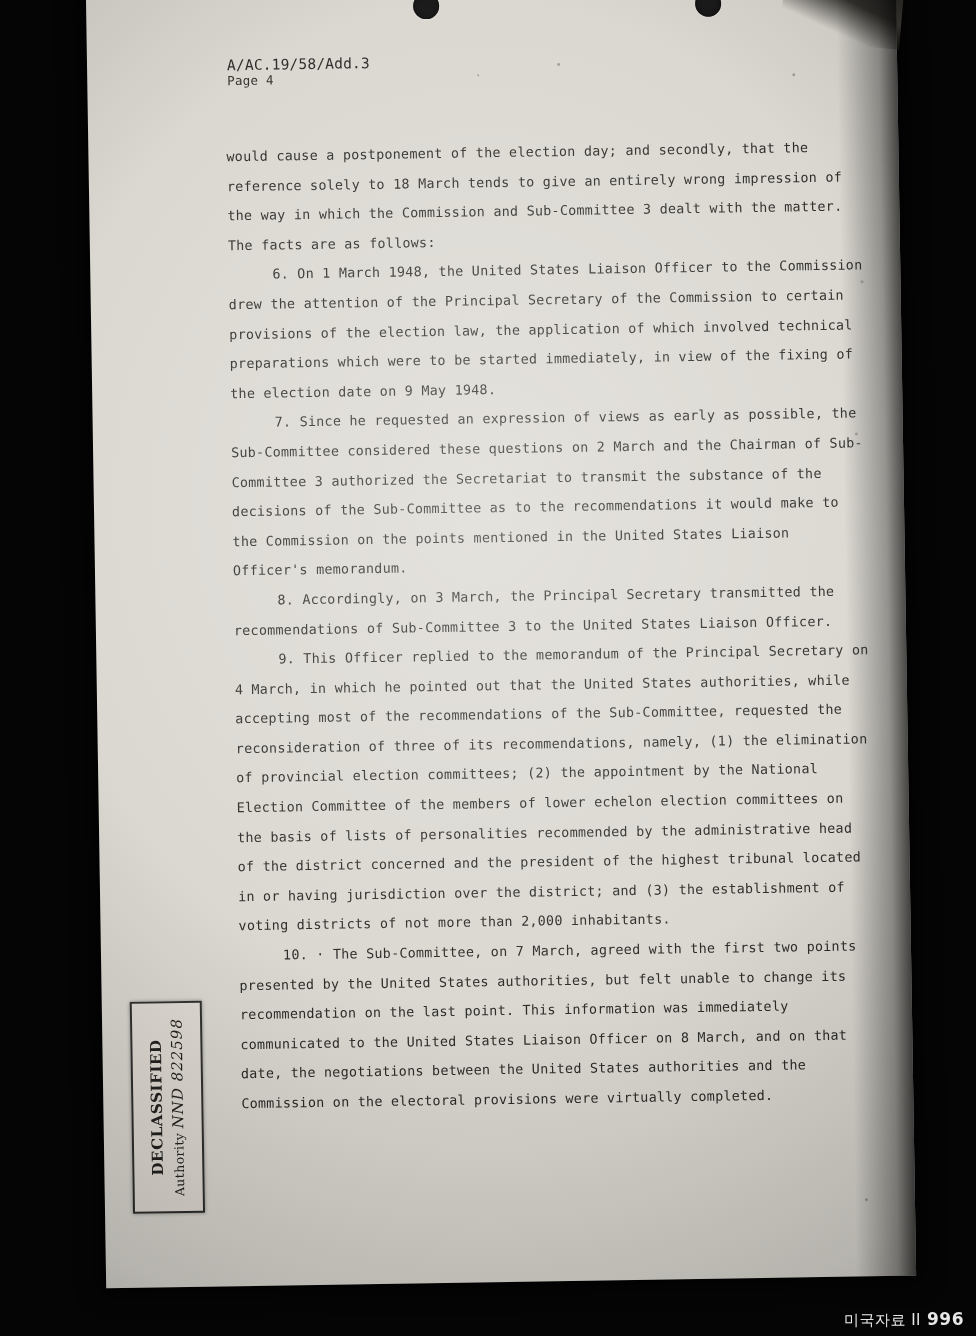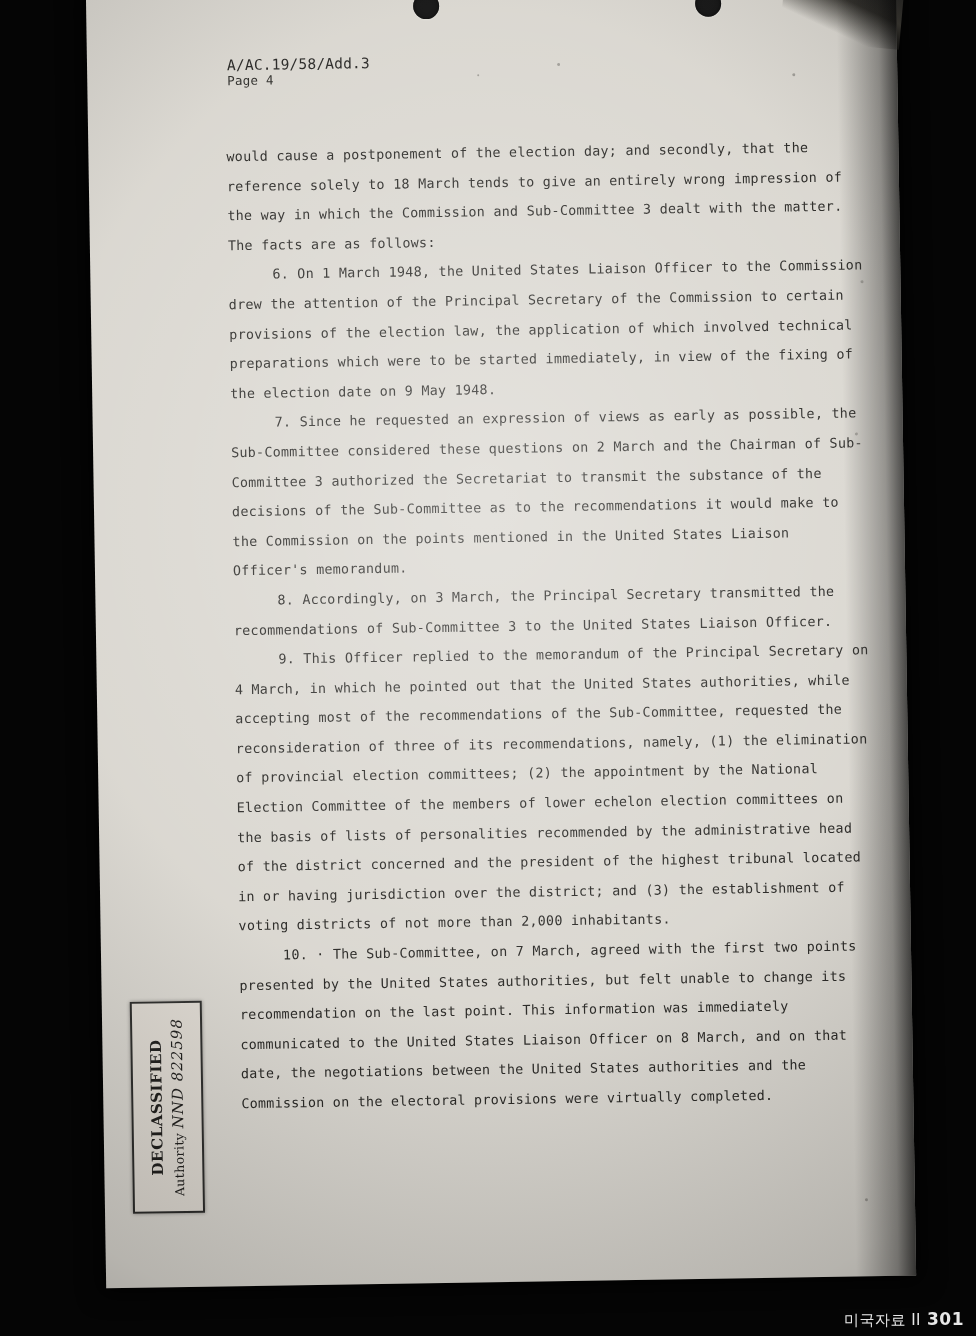--- a/index.html
+++ b/index.html
@@ -220,16 +220,16 @@
             <span>Authority</span>
             <span class="handwritten">NND 822598</span>
           </div>
         </div>
       </div>
 
     </div>
   </div>
 
   <div id="footer-caption">
-    <span>미국자료 II</span><span class="pagenum">301</span>
+    <span>미국자료 II</span><span class="pagenum">996</span>
   </div>
 
 </div>
 
 </body></html>

